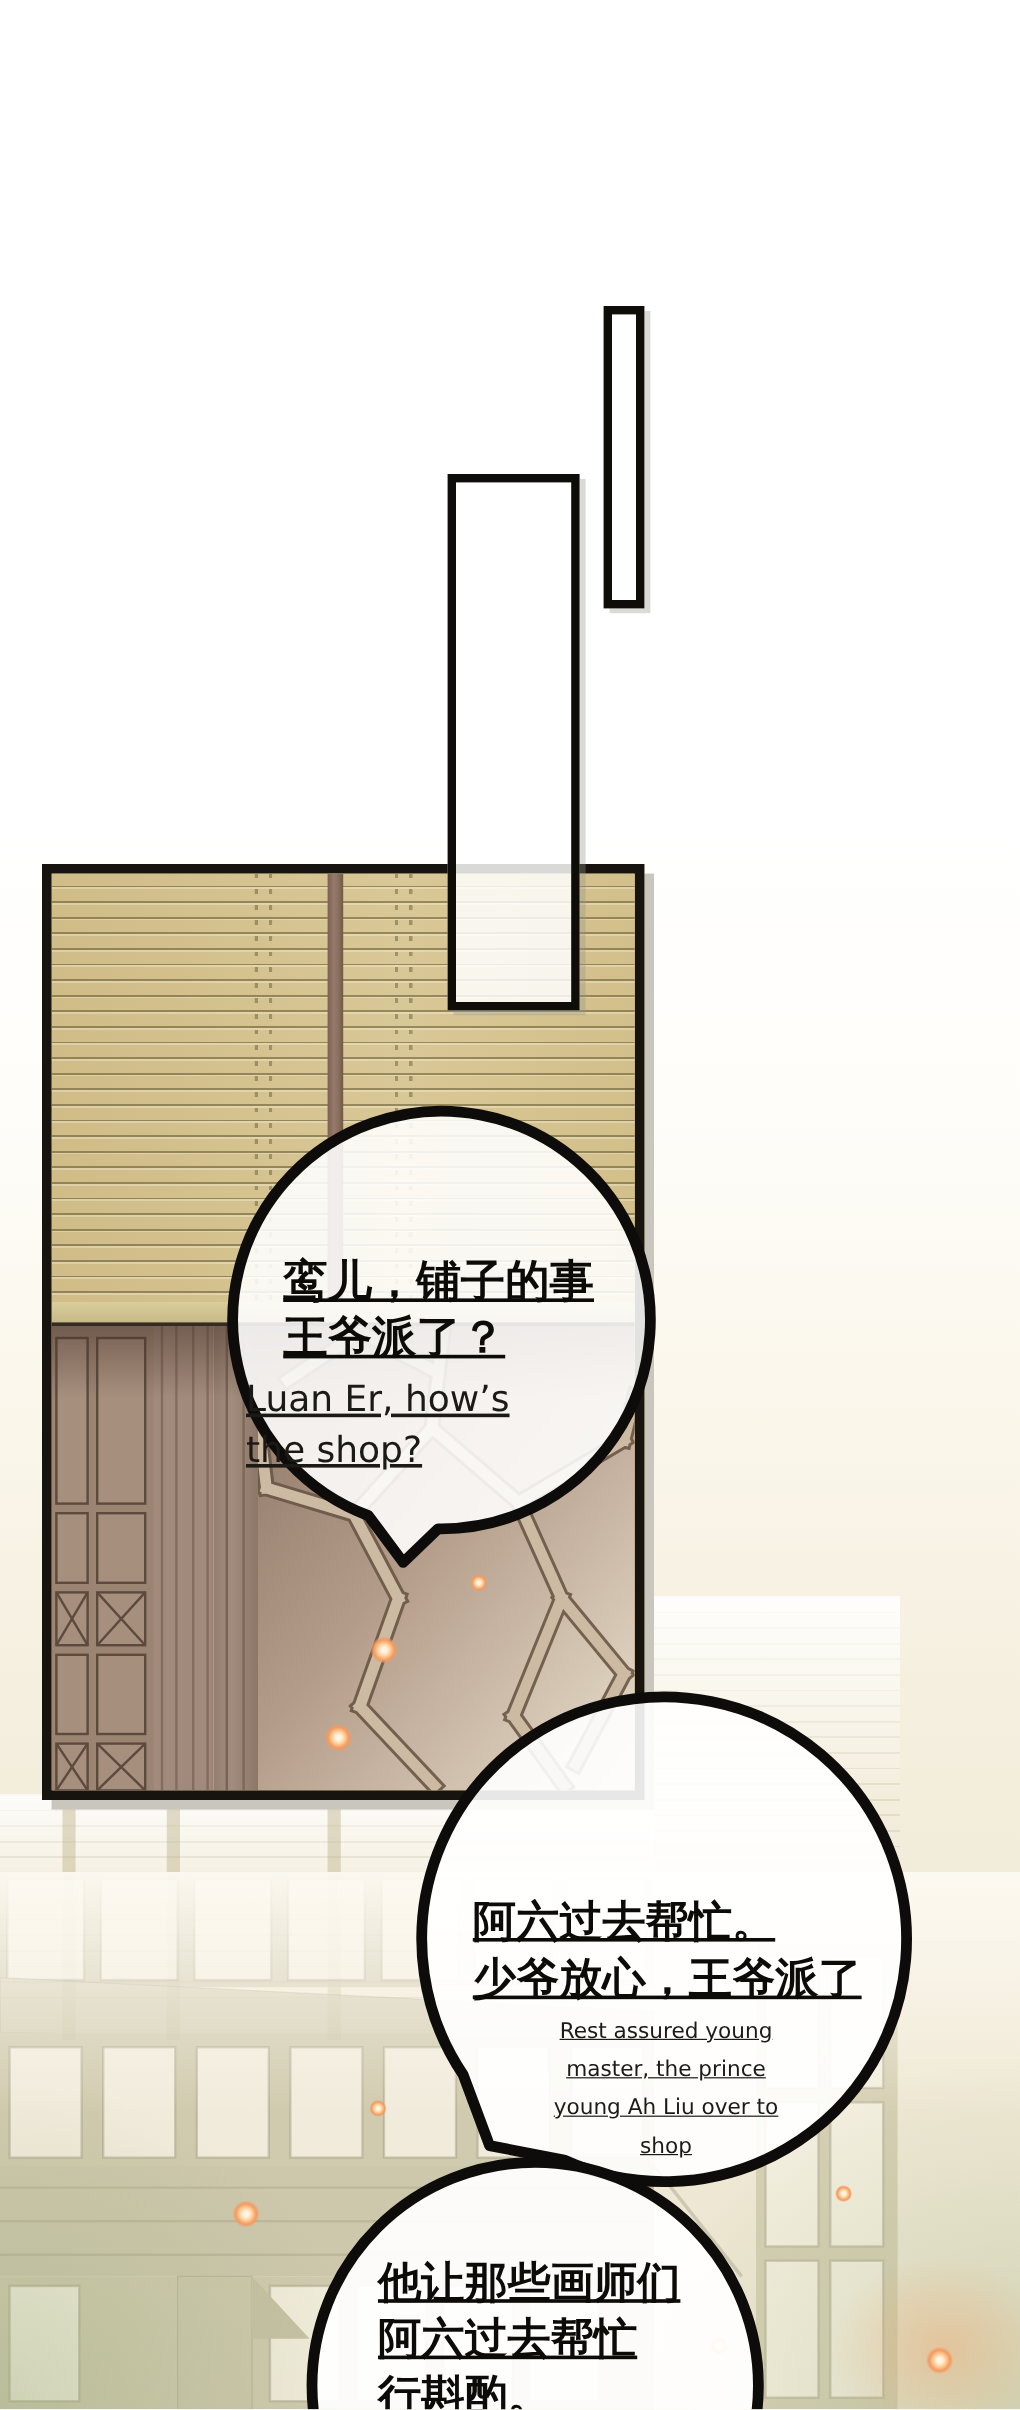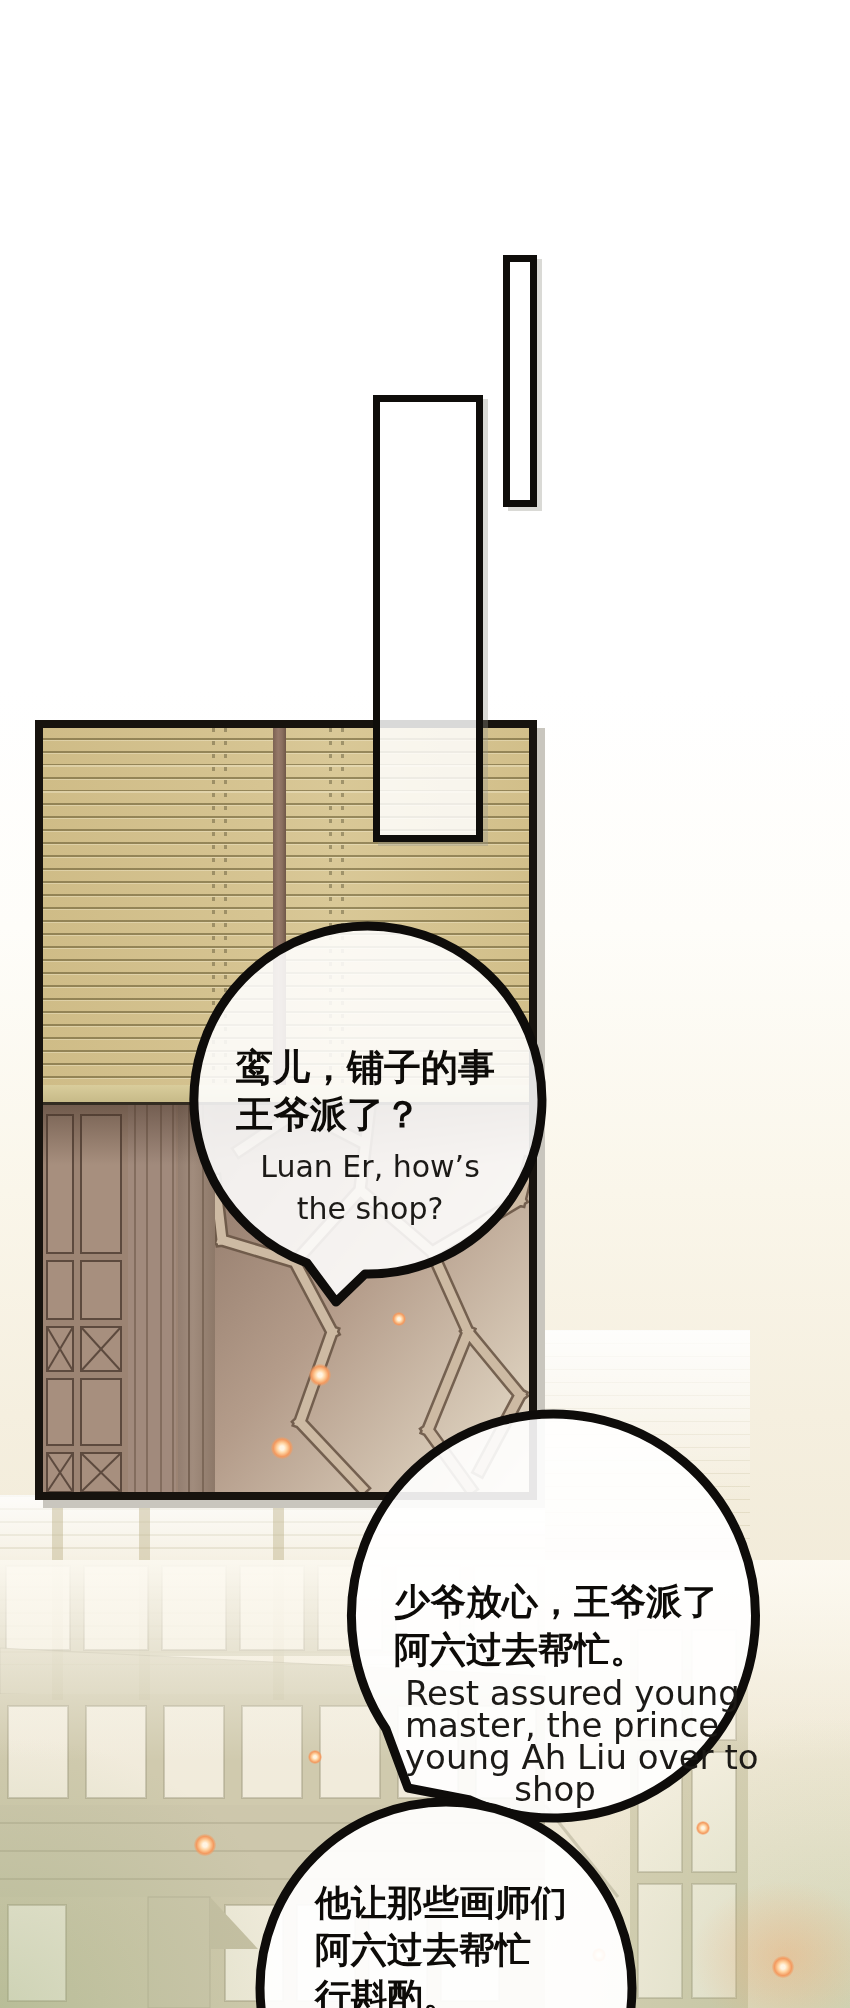--- a/index.html
+++ b/index.html
@@ -52,27 +52,27 @@
 
   
   .rect-strip{box-sizing:border-box;border:7px solid #0f0d0a;}
   .rect-wide{left:373px;top:395px;width:110px;height:447px;background:rgba(255,255,255,.84);
     box-shadow:5px 4px 0 rgba(150,148,138,.35);}
   .rect-narrow{left:503px;top:255px;width:34px;height:252px;background:#ffffff;
     box-shadow:5px 4px 0 rgba(150,148,138,.35);}
 
   
   .bubble-layer{left:0;top:0;width:850px;height:2008px;}
-  .dlg{position:absolute;color:#0d0b08;}
+  .dlg{position:absolute;color:#0d0b08;text-decoration:underline;}
   .dlg .line{white-space:nowrap;}
   .cn{font-weight:700;}
   .b1-cn{left:236px;top:1044px;font-size:37px;line-height:47px;}
-  .b1-en{left:205px;top:1146px;width:330px;text-align:center;font-size:30px;line-height:42px;color:#1c1a17;}
+  .b1-en{left:205px;top:1146px;width:330px;font-size:30px;line-height:42px;color:#1c1a17;}
   .b2-cn{left:394px;top:1578px;font-size:36px;line-height:48px;}
-  .b2-en{left:405px;top:1677px;width:300px;text-align:center;font-size:34px;line-height:32px;color:#1c1a17;}
+  .b2-en{left:405px;top:1677px;width:300px;text-align:center;font-size:18px;line-height:32px;color:#1c1a17;}
   .b3-cn{left:315px;top:1879px;font-size:36px;line-height:47px;}
 </style>
 </head>
 <body>
 
 <div class="stage">
 
   <div class="abs bg-fade"></div>
   <div class="abs bg-blinds-faint"></div>
   <div class="abs bg-blinds-faint2"></div>
@@ -244,22 +244,22 @@
   <div class="dlg cn b1-cn">
     <div class="line">鸾儿，铺子的事</div>
     <div class="line">王爷派了？</div>
   </div>
   <div class="dlg b1-en">
     <div class="line">Luan Er, how’s</div>
     <div class="line">the shop?</div>
   </div>
 
   <div class="dlg cn b2-cn">
+    <div class="line">阿六过去帮忙。</div>
     <div class="line">少爷放心，王爷派了</div>
-    <div class="line">阿六过去帮忙。</div>
   </div>
   <div class="dlg b2-en">
     <div class="line">Rest assured young</div>
     <div class="line">master, the prince</div>
     <div class="line">young Ah Liu over to</div>
     <div class="line">shop</div>
   </div>
 
   <div class="dlg cn b3-cn">
     <div class="line">他让那些画师们</div>

